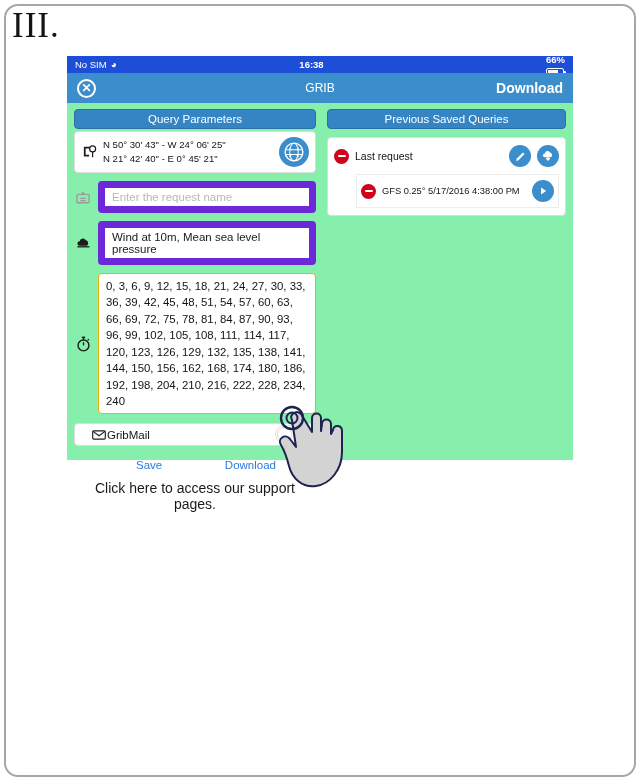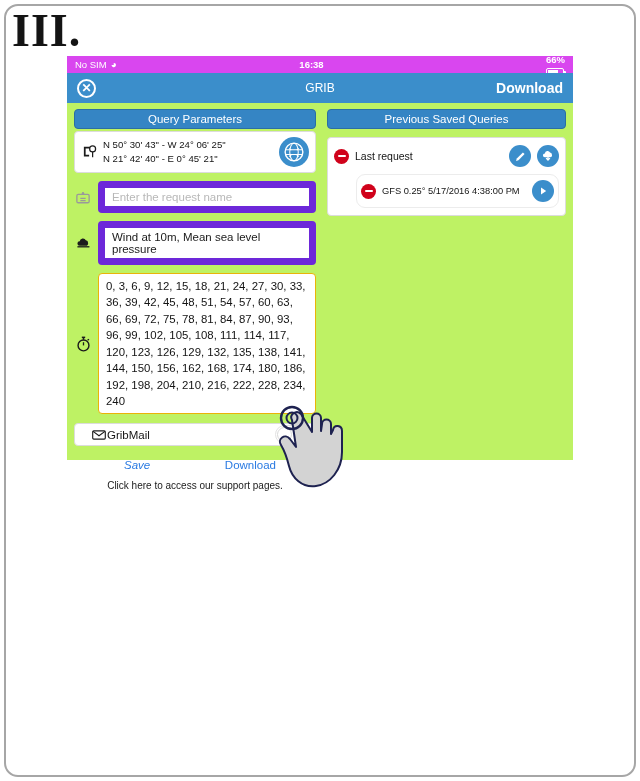--- a/index.html
+++ b/index.html
@@ -27,41 +27,41 @@
     border: 2px solid #a6a6a6;
     border-radius: 14px;
   }
 
   
   #figure-label {
     position: absolute;
     left: 12px;
     top: 8px;
     font-family: "Liberation Serif", serif;
-    font-weight: bold;
-    font-size: 46px;
+    font-weight: normal;
+    font-size: 35px;
     letter-spacing: 1px;
     color: #141414;
     line-height: 1;
   }
 
   
   #app {
     position: absolute;
     left: 67px;
     top: 56px;
     width: 506px;
     height: 404px;
     background: #ffffff;
   }
 
   
   #status-bar {
     height: 17px;
-    background: #d946ef;
+    background: #1d4ed8;
     color: #ffffff;
     font-size: 9.5px;
     display: flex;
     align-items: center;
     padding: 0 8px;
     box-sizing: border-box;
     position: relative;
   }
   #status-left { display: flex; align-items: center; gap: 4px; }
   #status-center {
@@ -135,21 +135,21 @@
   }
   #download-nav-button {
     margin-left: auto;
     font-size: 14px;
     font-weight: bold;
     cursor: pointer;
   }
 
   
   #app-body {
-    background: #bef264;
+    background: #86efac;
     padding: 6px 7px 0 7px;
     box-sizing: border-box;
     height: 357px;
     display: flex;
     gap: 11px;
   }
   #left-col { width: 242px; flex: none; }
   #right-col { width: 239px; flex: none; }
 
   .tab-button {
@@ -290,26 +290,26 @@
     margin-top: 13px;
     display: flex;
     padding: 0 18px;
     box-sizing: border-box;
   }
   .action-link {
     font-size: 11.5px;
     color: #2a7ae2;
     cursor: pointer;
   }
-  #save-link { margin-left: 32px; font-style: italic; }
+  #save-link { margin-left: 44px; }
   #download-link { margin-left: auto; margin-right: 22px; }
   #support-text {
     margin-top: 9px;
     text-align: center;
-    font-size: 10px;
+    font-size: 14px;
     color: #1a1a1a;
   }
 
   
   #saved-panel {
     margin-top: 8px;
     border: 1px solid #dcdcdc;
     border-radius: 4px;
     background: #ffffff;
     padding: 5px 6px 7px 6px;
@@ -318,21 +318,21 @@
   .saved-row {
     display: flex;
     align-items: center;
     gap: 6px;
     min-height: 26px;
   }
   .saved-row.child {
     margin-top: 5px;
     margin-left: 22px;
     border: 1px solid #ececec;
-    border-radius: 9px;
+    border-radius: 0;
     padding: 3px 4px 3px 4px;
   }
   .delete-icon {
     width: 15px; height: 15px;
     border-radius: 50%;
     background: #d0021b;
     flex: none;
     display: flex;
     align-items: center;
     justify-content: center;

